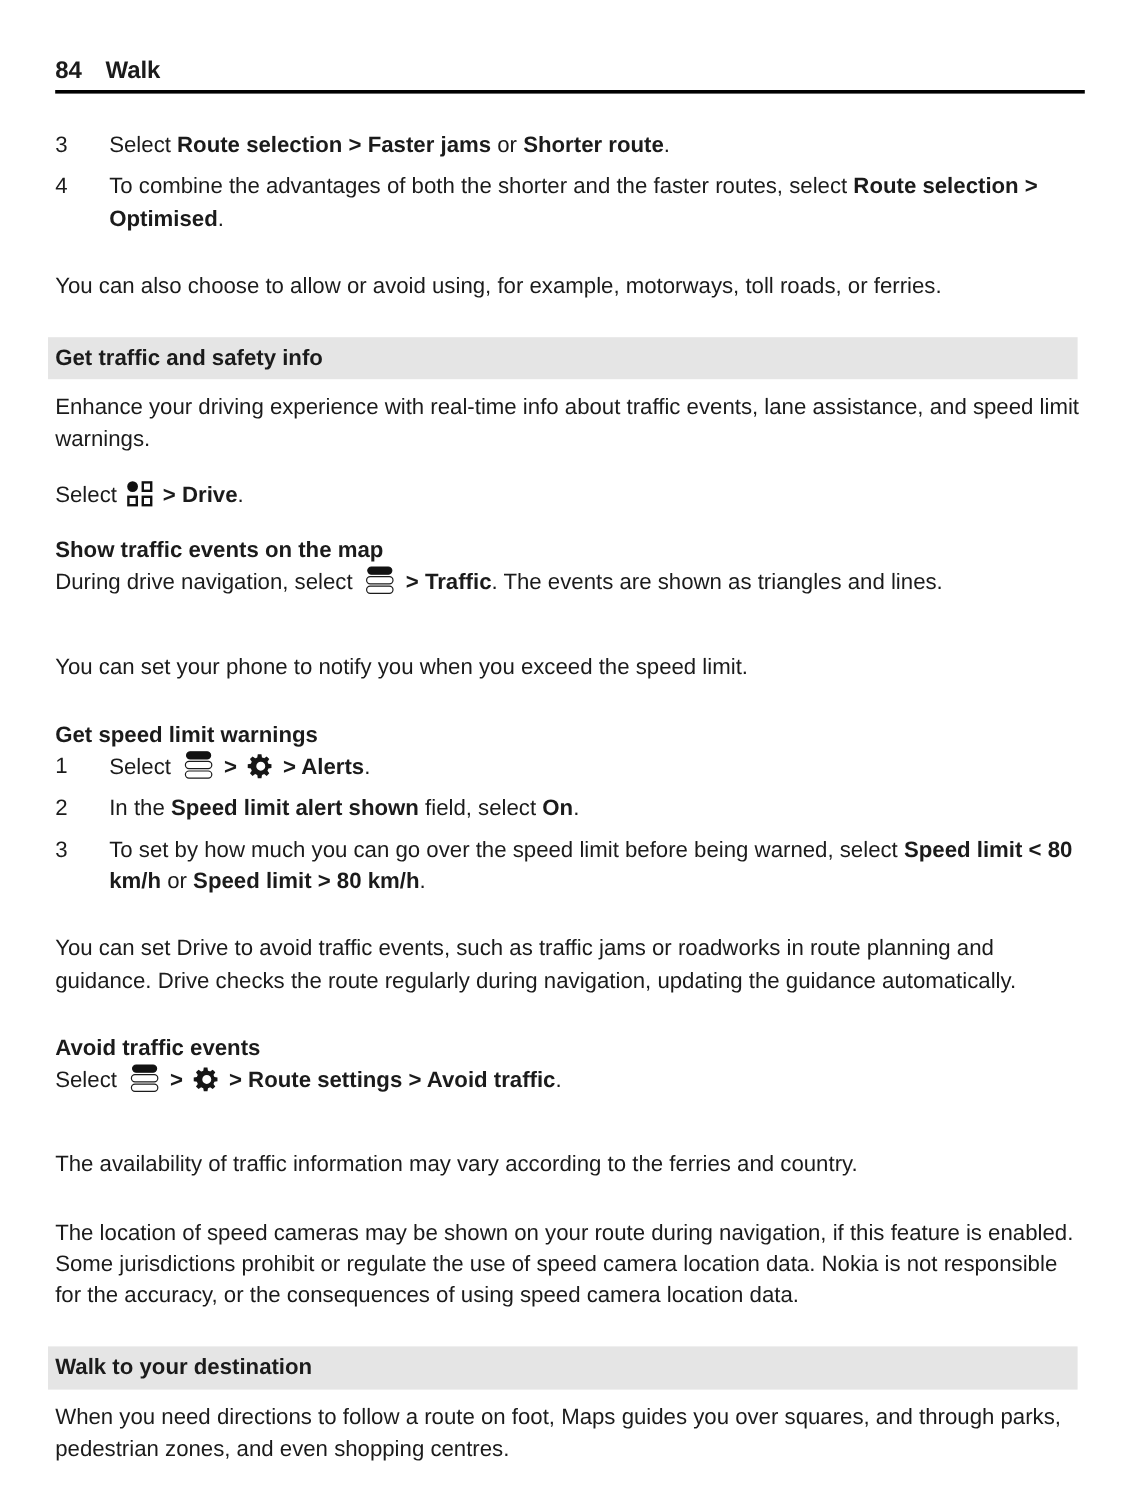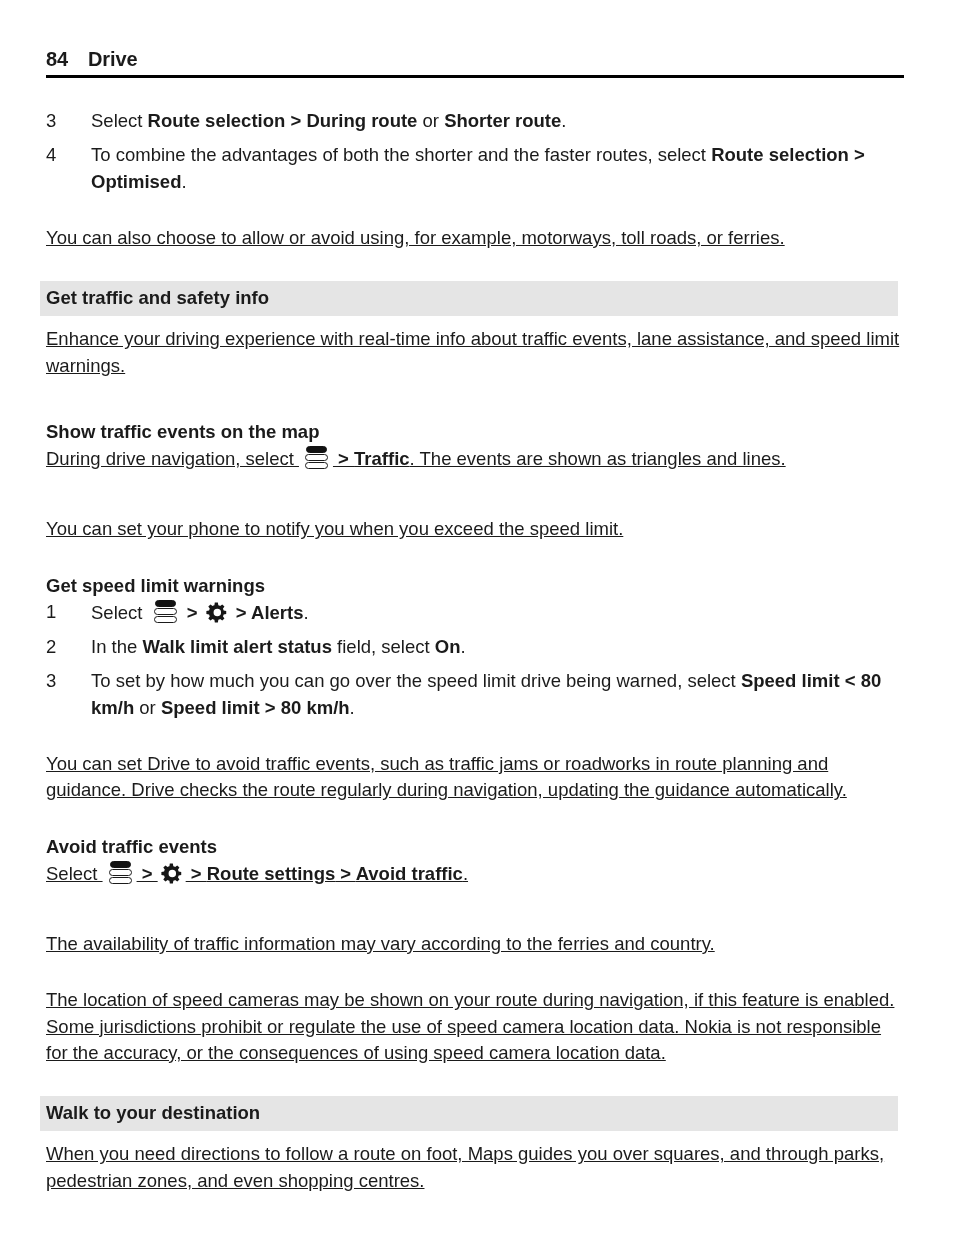--- a/index.html
+++ b/index.html
@@ -51,21 +51,20 @@
     left: 46px;
     top: 96px;
     width: 858px;
     font-size: 18.5px;
     line-height: 1.42;
   }
 
   p.para {
     margin: 0;
     padding: 0;
-    text-decoration: underline;
   }
 
   .gap-sm { height: 10px; }
   .gap-md { height: 20px; }
   .gap-lg { height: 30px; }
   .gap-xl { height: 44px; }
 
   
   ol.steps {
     margin: 0;
@@ -167,31 +166,31 @@
   .icon-gear svg { display: block; }
 </style>
 </head>
 <body>
 
 <div class="page">
 
   <div class="page-header">
     <div class="hdr-line">
       <span class="hdr-num">84</span>
-      <span class="hdr-title">Drive</span>
+      <span class="hdr-title">Walk</span>
     </div>
     <div class="header-rule"></div>
   </div>
 
   <div class="content">
 
     <ol class="steps">
       <li>
         <span class="step-num">3</span>
-        <span class="step-body"><span>Select </span><b>Route selection</b><b class="sep"> &gt; </b><b>During route</b><span> or </span><b>Shorter route</b><span>.</span></span>
+        <span class="step-body"><span>Select </span><b>Route selection</b><b class="sep"> &gt; </b><b>Faster jams</b><span> or </span><b>Shorter route</b><span>.</span></span>
       </li>
       <li>
         <span class="step-num">4</span>
         <span class="step-body"><span>To combine the advantages of both the shorter and the faster routes, select</span>
           <b>Route selection</b><b class="sep"> &gt; </b><b>Optimised</b><span>.</span></span>
       </li>
     </ol>
 
     <div class="gap-lg"></div>
 
@@ -202,20 +201,22 @@
     <div class="band-heading">
       <span class="bh-text">Get traffic and safety info</span>
     </div>
 
     <div class="gap-sm"></div>
 
     <p class="para">Enhance your driving experience with real-time info about traffic events, lane assistance, and speed limit warnings.</p>
 
     <div class="gap-md"></div>
 
+    <p class="para"><span>Select</span>
+      <span class="icon icon-appgrid"><i class="c1"></i><i class="c2"></i><i class="c3"></i><i class="c4"></i></span><b class="sep"> &gt; </b><b>Drive</b><span>.</span></p>
 
     <div class="gap-md"></div>
 
     <p class="sub-heading">Show traffic events on the map</p>
 
     <p class="para"><span>During drive navigation, select </span><span class="icon icon-stack"><i class="s1"></i><i class="s2"></i><i class="s3"></i></span><b class="sep"> &gt; </b><b>Traffic</b><span>. The events are shown as triangles and lines.</span></p>
 
     <div class="gap-xl"></div>
 
     <p class="para">You can set your phone to notify you when you exceed the speed limit.</p>
@@ -226,25 +227,25 @@
 
     <ol class="steps">
       <li>
         <span class="step-num">1</span>
         <span class="step-body"><span>Select </span><span class="icon icon-stack"><i class="s1"></i><i class="s2"></i><i class="s3"></i></span><b class="sep"> &gt; </b><span class="icon icon-gear"><svg viewBox="0 0 24 24" width="23" height="23" aria-hidden="true">
                 <path fill="#161616" d="M21.1 13.6v-3.2l-2.7-.45a6.7 6.7 0 0 0-.78-1.88l1.6-2.23-2.26-2.26-2.23 1.6a6.7 6.7 0 0 0-1.88-.78L12.4 1.6H9.2l-.45 2.8c-.66.17-1.29.44-1.86.79L4.66 3.58 2.4 5.84l1.6 2.23c-.35.58-.62 1.2-.79 1.87l-2.8.46v3.2l2.8.46c.17.66.44 1.29.79 1.86l-1.6 2.24 2.26 2.26 2.23-1.6c.57.35 1.2.62 1.86.79l.46 2.8h3.2l.46-2.8c.66-.17 1.29-.44 1.86-.79l2.24 1.6 2.26-2.26-1.6-2.24c.35-.57.62-1.2.79-1.86l2.68-.45zM11.8 15.9a3.9 3.9 0 1 1 0-7.8 3.9 3.9 0 0 1 0 7.8z"></path>
               </svg></span><b class="sep"> &gt; </b><b>Alerts</b><span>.</span></span>
       </li>
       <li>
         <span class="step-num">2</span>
-        <span class="step-body"><span>In the </span><b>Walk limit alert status</b><span> field, select </span><b>On</b><span>.</span></span>
+        <span class="step-body"><span>In the </span><b>Speed limit alert shown</b><span> field, select </span><b>On</b><span>.</span></span>
       </li>
       <li>
         <span class="step-num">3</span>
-        <span class="step-body"><span>To set by how much you can go over the speed limit drive being warned, select</span>
+        <span class="step-body"><span>To set by how much you can go over the speed limit before being warned, select</span>
           <b>Speed limit &lt; 80 km/h</b><span> or </span><b>Speed limit &gt; 80 km/h</b><span>.</span></span>
       </li>
     </ol>
 
     <div class="gap-lg"></div>
 
     <p class="para">You can set Drive to avoid traffic events, such as traffic jams or roadworks in route planning and guidance. Drive checks the route regularly during navigation, updating the guidance automatically.</p>
 
     <div class="gap-lg"></div>
 

